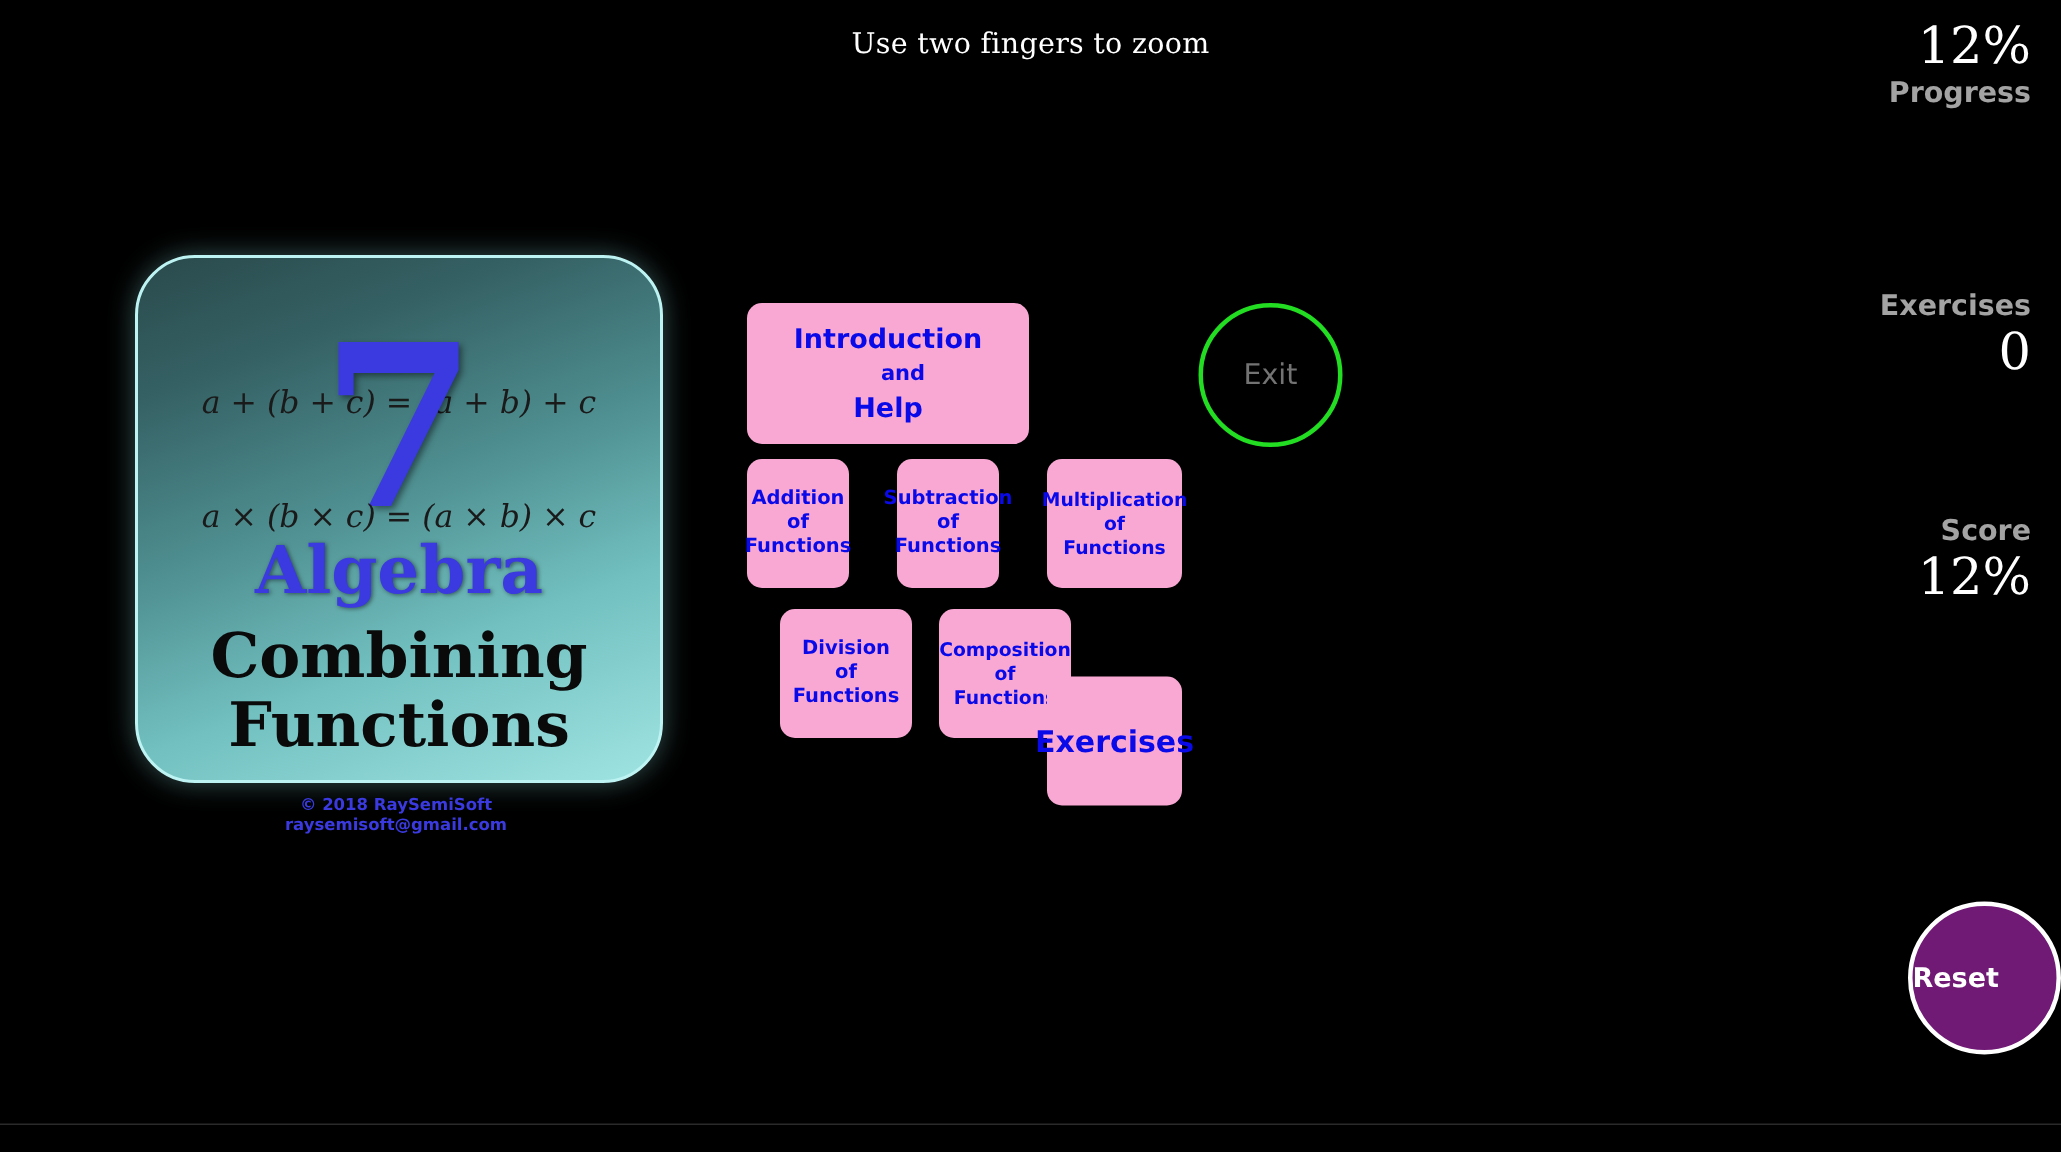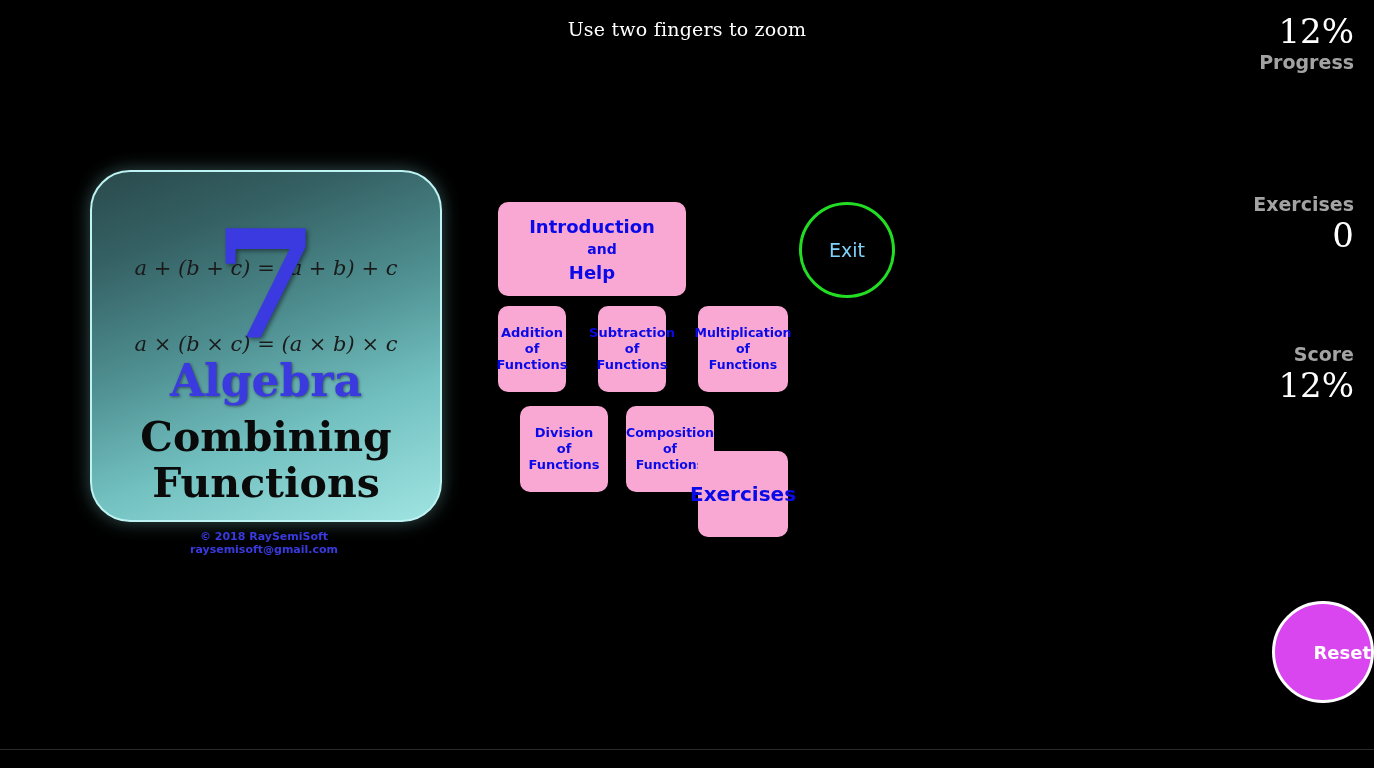--- a/index.html
+++ b/index.html
@@ -163,45 +163,45 @@
 
   
   .exit-btn {
     position: absolute;
     left: 799px;
     top: 202px;
     width: 90px;
     height: 90px;
     border-radius: 50%;
     border: 3px solid #22dd22;
-    color: #7dd3fc;
+    color: #737373;
     display: flex;
     align-items: center;
     justify-content: center;
     font-family: "DejaVu Sans", sans-serif;
     font-size: 19px;
     background: #000000;
     cursor: pointer;
   }
   .reset-btn {
     position: absolute;
     left: 1272px;
     top: 601px;
     width: 96px;
     height: 96px;
     border-radius: 50%;
     border: 3px solid #ffffff;
     color: #ffffff;
     display: flex;
     align-items: center;
-    justify-content: flex-end;
+    justify-content: flex-start;
     font-family: "DejaVu Sans", sans-serif;
     font-weight: bold;
     font-size: 18px;
-    background: #d946ef;
+    background: #701a75;
     cursor: pointer;
   }
 
   
   .bottom-rule {
     position: absolute;
     left: 0; bottom: 18px; width: 1374px; height: 1px;
     background: #2a2a2a;
   }
 </style>

